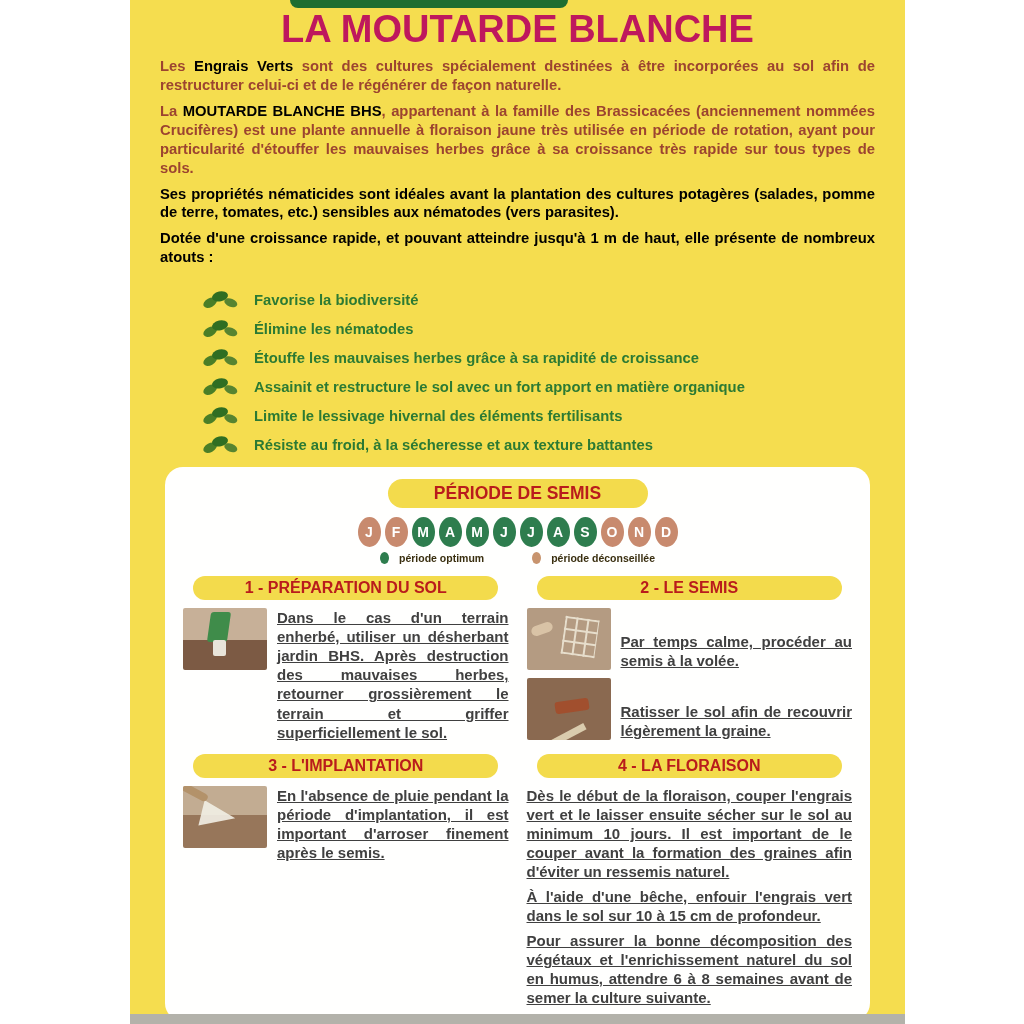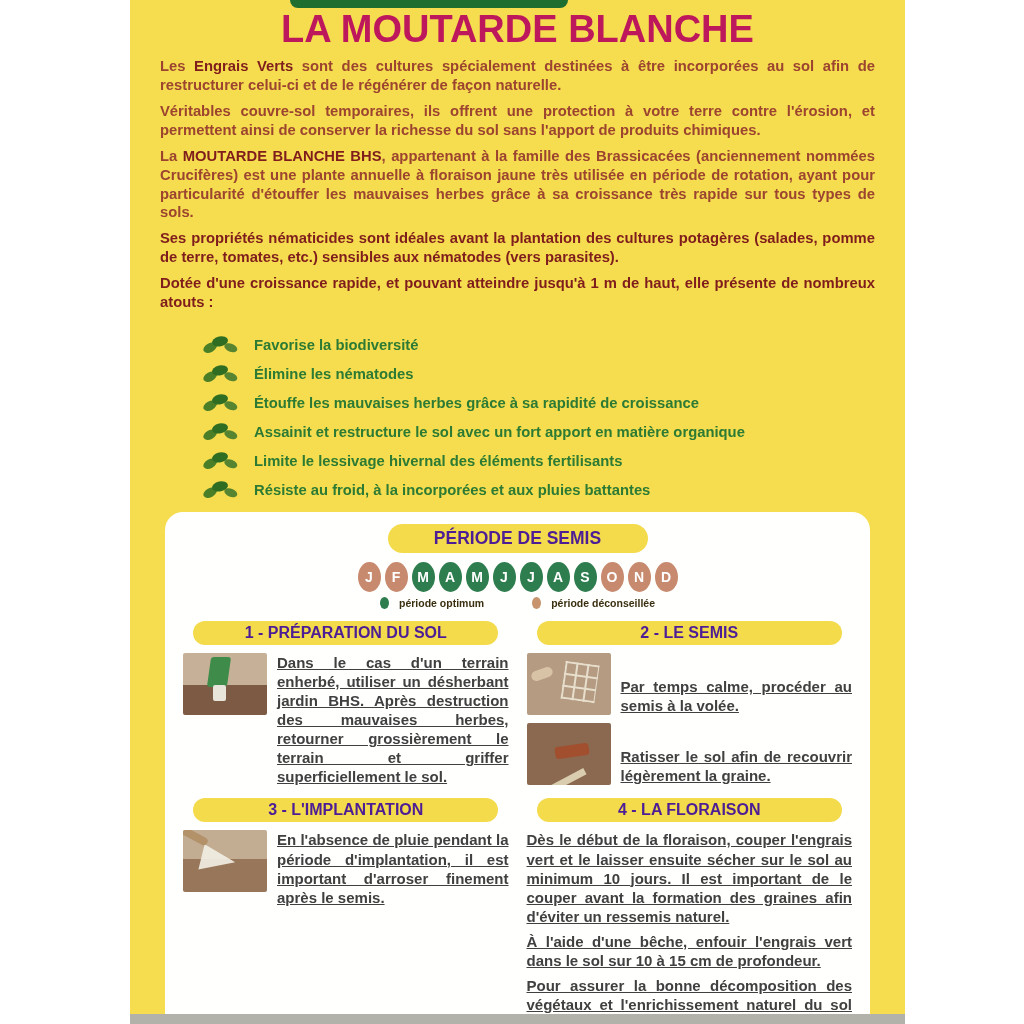--- a/index.html
+++ b/index.html
@@ -23,36 +23,36 @@
   .page-title{
     margin:10px 20px 4px;text-align:center;color:#be185d;
     font-size:38px;font-weight:bold;letter-spacing:0px;line-height:1.05;
   }
   .intro{margin:0 30px;}
   .intro p{
     margin:7px 0;font-size:14.8px;font-weight:bold;line-height:1.28;
     text-align:justify;
   }
   .t-red{color:#9C4430;}
-  .t-green{color:#7f1d1d;}
+  .t-green{color:#000000;}
   .benefits{margin:20px 0 0 72px;padding:0;list-style:none;}
   .benefits li{
     display:flex;align-items:center;gap:16px;margin:4px 0;height:25px;
   }
   .benefits li span.b-label{
     color:#2C7A33;font-size:14.8px;font-weight:bold;
   }
   .leaf{flex:0 0 36px;height:24px;}
   .panel{
     width:705px;margin:10px auto 0;background:#FFFFFE;border-radius:18px;
     padding:12px 18px 8px;box-sizing:border-box;
   }
   .pill{
     background:#F3DB4C;border-radius:16px;text-align:center;
-    font-weight:bold;color:#4c1d95;margin:0 auto;
+    font-weight:bold;color:#b91c1c;margin:0 auto;
   }
   .pill-main{width:260px;font-size:17.5px;padding:4px 0;}
   .pill-section{width:297px;font-size:16px;padding:3px 4px;margin:4px auto 8px;}
   .months{display:flex;justify-content:center;gap:4px;margin:9px 0 5px;}
   .month{
     width:23px;height:30px;border-radius:50%;color:#fff;font-weight:bold;
     font-size:14px;display:flex;align-items:center;justify-content:center;
   }
   .m-on{background:#2E7D4E;}
   .m-off{background:#C88A6E;}
@@ -130,21 +130,20 @@
 </head>
 <body>
 
 <div class="card">
   <div class="top-banner-fragment"></div>
 
   <h1 class="page-title">LA MOUTARDE BLANCHE</h1>
 
   <div class="intro">
     <p class="t-red"><span>Les </span><span class="t-green">Engrais Verts</span><span> sont des cultures spécialement destinées à être incorporées au sol afin de restructurer celui-ci et de le régénérer de façon naturelle.</span></p>
-    <p class="t-red">Véritables couvre-sol temporaires, ils offrent une protection à votre terre contre l'érosion, et permettent ainsi de conserver la richesse du sol sans l'apport de produits chimiques.</p>
     <p class="t-red"><span>La </span><span class="t-green">MOUTARDE BLANCHE BHS</span><span>, appartenant à la famille des Brassicacées (anciennement nommées Crucifères) est une plante annuelle à floraison jaune très utilisée en période de rotation, ayant pour particularité d'étouffer les mauvaises herbes grâce à sa croissance très rapide sur tous types de sols.</span></p>
     <p class="t-green">Ses propriétés nématicides sont idéales avant la plantation des cultures potagères (salades, pomme de terre, tomates, etc.) sensibles aux nématodes (vers parasites).</p>
     <p class="t-green">Dotée d'une croissance rapide, et pouvant atteindre jusqu'à 1 m de haut, elle présente de nombreux atouts :</p>
   </div>
 
   <ul class="benefits">
     <li>
       <svg class="leaf" viewBox="0 0 40 24">
           <ellipse cx="9" cy="15" rx="8" ry="5" fill="#4A7E27" transform="rotate(-28 9 15)"></ellipse>
           <ellipse cx="20" cy="8" rx="9" ry="5.5" fill="#2F6E22" transform="rotate(-12 20 8)"></ellipse>
@@ -183,21 +182,21 @@
           <ellipse cx="32" cy="15" rx="7.5" ry="4.5" fill="#578430" transform="rotate(22 32 15)"></ellipse>
         </svg>
       <span class="b-label">Limite le lessivage hivernal des éléments fertilisants</span>
       </li>
     <li>
       <svg class="leaf" viewBox="0 0 40 24">
           <ellipse cx="9" cy="15" rx="8" ry="5" fill="#4A7E27" transform="rotate(-28 9 15)"></ellipse>
           <ellipse cx="20" cy="8" rx="9" ry="5.5" fill="#2F6E22" transform="rotate(-12 20 8)"></ellipse>
           <ellipse cx="32" cy="15" rx="7.5" ry="4.5" fill="#578430" transform="rotate(22 32 15)"></ellipse>
         </svg>
-      <span class="b-label">Résiste au froid, à la incorporées et aux pluies battantes</span>
+      <span class="b-label">Résiste au froid, à la sécheresse et aux texture battantes</span>
       </li>
   </ul>
 
   <div class="panel">
 
     <div class="pill pill-main">PÉRIODE DE SEMIS</div>
     <div class="months">
         <span class="month m-off">J</span>
         <span class="month m-off">F</span>
         <span class="month m-on">M</span>

